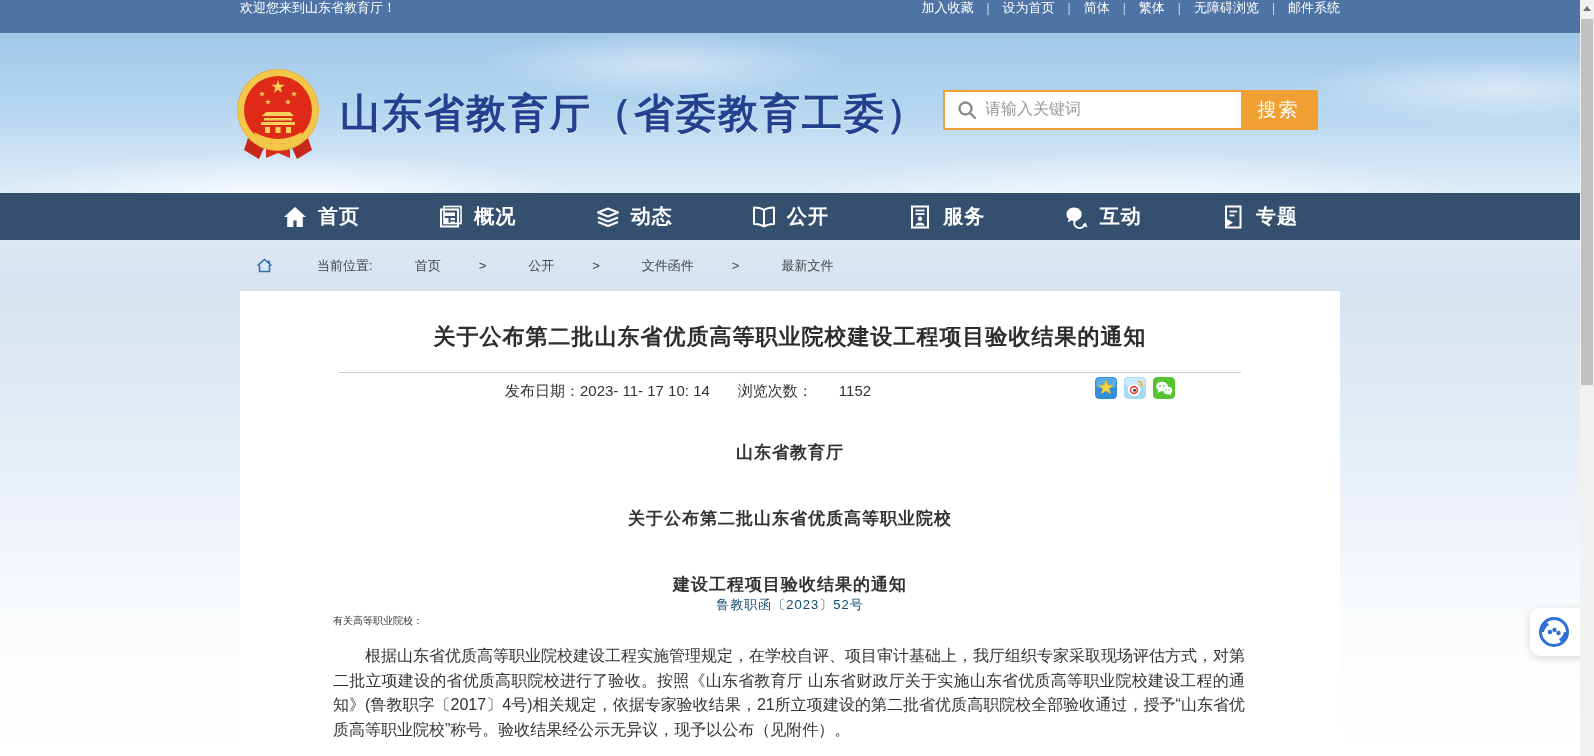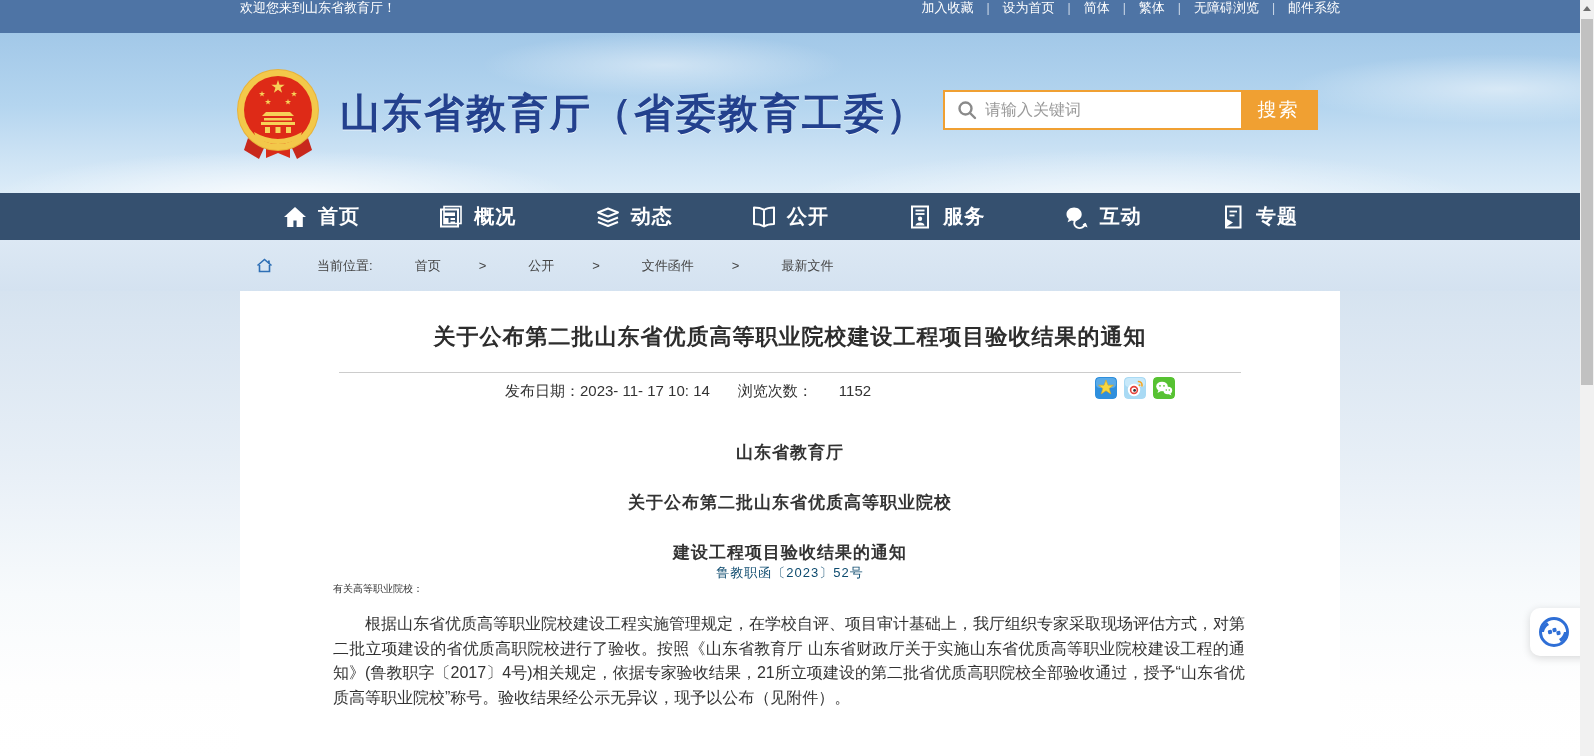--- a/index.html
+++ b/index.html
@@ -27,21 +27,21 @@
       linear-gradient(180deg,#a2c8e8 0%,#b4d5ef 45%,#cfe4f5 80%,#dcecf8 100%);
   }
   .header .shell { height:160px; display:flex; align-items:center; }
   .emblem { width:88px; height:95px; margin-left:-6px; flex:0 0 auto; }
   .site-title { font-size:40px; font-weight:bold; color:#23418e; letter-spacing:2px; margin-left:18px;
     text-shadow:0 1px 0 rgba(255,255,255,.6); white-space:nowrap; }
   .searchbox { position:absolute; right:22px; top:57px; width:375px; height:40px; display:flex;
     border:2px solid #f0a032; background:#fff; }
   .search-field { flex:1; display:flex; align-items:center; padding-left:12px; }
   .search-field svg { flex:0 0 auto; }
-  .search-input { border:none; outline:none; font-size:16px; color:#333; width:100%; padding:0 8px; font-family:Liberation Serif, serif; }
+  .search-input { border:none; outline:none; font-size:16px; color:#333; width:100%; padding:0 8px; font-family:Liberation Mono, monospace; }
   .search-input::placeholder { color:#999; }
   .search-btn { width:75px; background:#f0a032; color:#fff; font-size:19px; border:none; cursor:pointer;
     font-family:inherit; letter-spacing:2px; }
 
   
   .nav { height:47px; background:#35506f; }
   .nav .shell { height:47px; display:flex; align-items:center; justify-content:space-between; padding:0 42px; }
   .nav-item { display:flex; align-items:center; gap:10px; color:#fff; cursor:pointer; }
   .nav-item .label { font-size:20px; font-weight:bold; letter-spacing:1px; }
   .nav-item svg { display:block; }
@@ -59,21 +59,21 @@
   .card { width:1100px; margin:0 auto; background:#fff; min-height:465px; padding-top:31px; }
   .art-title { text-align:center; font-size:22px; font-weight:bold; color:#2d2d2d; letter-spacing:1px; }
   .divider { border:none; border-top:1px solid #cccccc; margin:20px 99px 0 99px; }
   .doc-inner { margin:0 99px; position:relative; }
   .meta-line { position:relative; padding:9px 0 0 166px; font-size:15px; color:#333; height:42px; }
   .meta-line .views-label { margin-left:28px; }
   .meta-line .views-value { margin-left:26px; }
   .share { position:absolute; right:66px; top:4px; display:flex; gap:7px; }
   .share .sicon { width:22px; height:22px; border-radius:4px; cursor:pointer; display:block; }
 
-  .doc-head { text-align:center; font-size:17px; font-weight:bold; color:#333; margin-top:27px; letter-spacing:1px; }
+  .doc-head { text-align:center; font-size:17px; font-weight:bold; color:#333; margin-top:43px; letter-spacing:1px; }
   .doc-head.first { margin-top:26px; }
   .doc-num { text-align:center; font-size:13px; color:#0c4a6e; letter-spacing:1px; }
 
   .body-text { margin:0 95px 0 93px; color:#333; }
   .salutation { font-size:10px; }
   .paragraph { font-size:16px; margin-top:16px; line-height:24.6px; text-indent:2em; text-align:justify; }
 
   
   .float-widget { position:absolute; right:0; top:608px; width:64px; height:48px; background:#fff;
     border-radius:10px 0 0 10px; box-shadow:0 2px 8px rgba(0,0,0,.15); display:flex; align-items:center;

